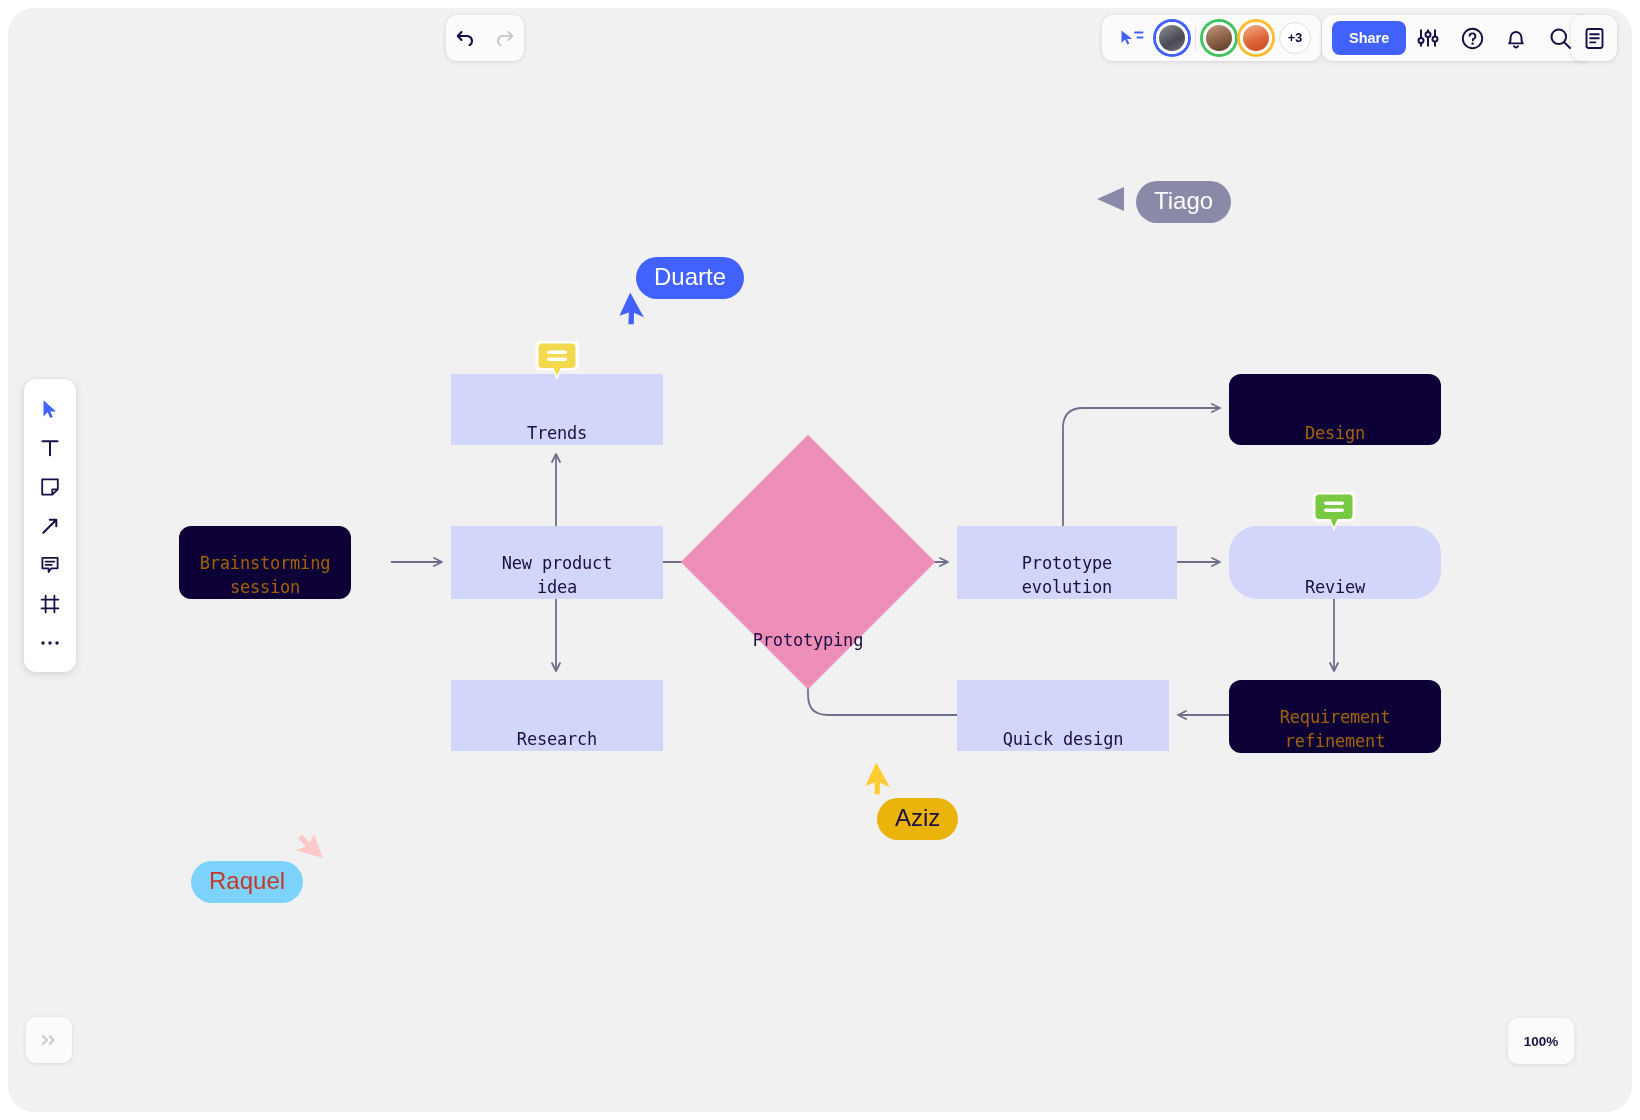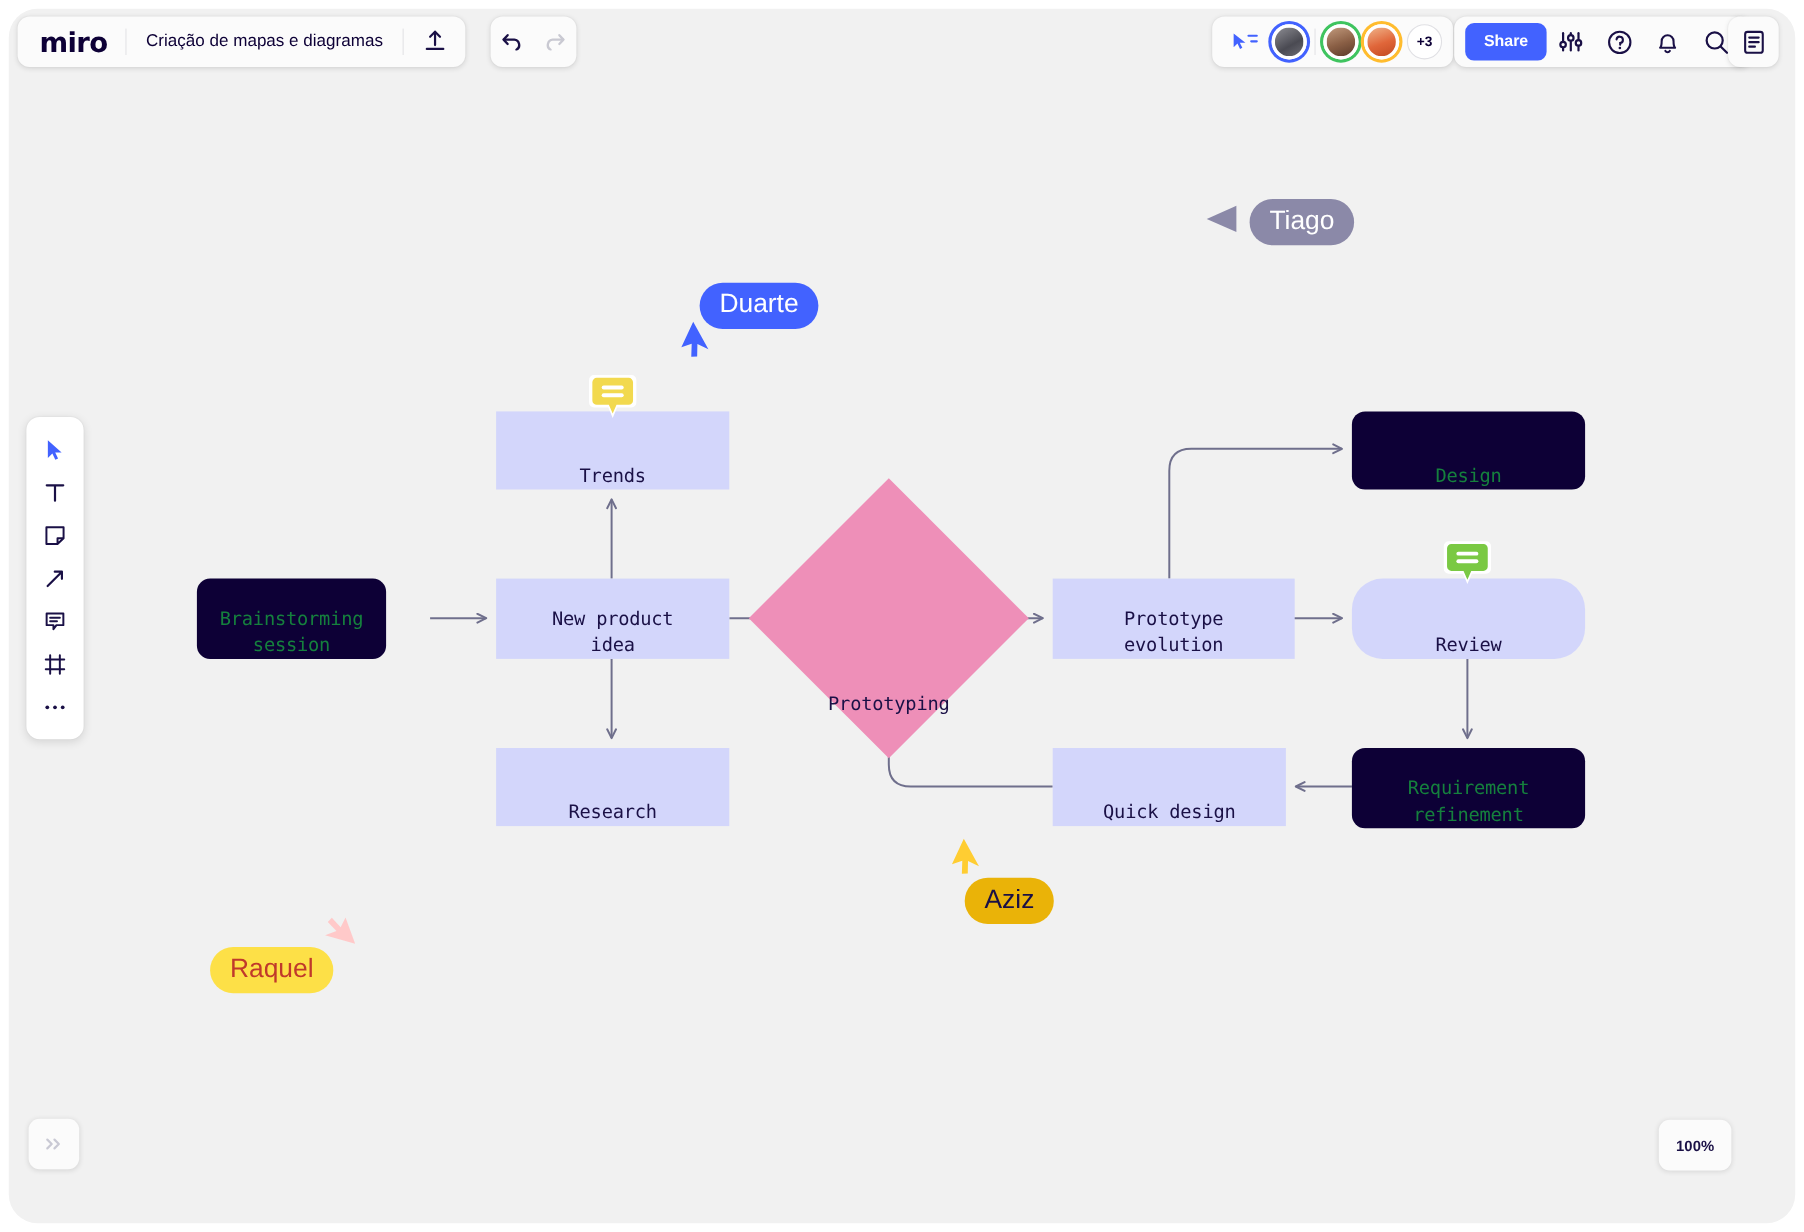--- a/index.html
+++ b/index.html
@@ -138,21 +138,21 @@
     position: absolute;
     display: flex; align-items: flex-end; justify-content: center;
     text-align: center;
     font-family: "DejaVu Sans Mono", monospace;
     font-size: 17px;
     line-height: 1.38;
     letter-spacing: -0.2px;
     white-space: pre-line;
   }
   .n-light { background: #d3d6fb; color: #1a1046; }
-  .n-dark  { background: #0d0036; color: #15803d; border-radius: 12px; }
+  .n-dark  { background: #0d0036; color: #a16207; border-radius: 12px; }
   .n-diamond {
     background: transparent; color: #1a1046;
   }
   .diamond-shape {
     position: absolute; left: 0; top: 0; width: 100%; height: 100%;
     background: #ee8fb8;
     transform: rotate(45deg);
   }
   .n-diamond span { position: relative; z-index: 2; }
 
@@ -250,21 +250,21 @@
             <path d="M31 3 L31 27 L4 15 Z" fill="#8b89a8"></path>
           </svg></div>
         <div class="cursor-label" style="left: 628px; top: 249px; background: rgb(66, 98, 255);">Duarte</div>
         <div class="cursor-arrow" style="left: 611px; top: 287px;"><svg width="32" height="36" viewBox="0 0 32 36" style="transform:rotate(25deg)">
             <path d="M3 1.5 L3 27 L10.2 20.2 L14.8 31 L19.6 28.6 L15 18.2 L26 18.2 Z" fill="#4262ff"></path>
           </svg></div>
         <div class="cursor-label" style="left: 869px; top: 790px; background: #eab308; color: rgb(26, 16, 70);">Aziz</div>
         <div class="cursor-arrow" style="left: 857px; top: 757px;"><svg width="32" height="36" viewBox="0 0 32 36" style="transform:rotate(25deg)">
             <path d="M3 1.5 L3 27 L10.2 20.2 L14.8 31 L19.6 28.6 L15 18.2 L26 18.2 Z" fill="#ffcd32"></path>
           </svg></div>
-        <div class="cursor-label" style="left: 183px; top: 853px; background: #fde047; color: rgb(192, 57, 43);">Raquel</div>
+        <div class="cursor-label" style="left: 183px; top: 853px; background: #7dd3fc; color: rgb(192, 57, 43);">Raquel</div>
         <div class="cursor-arrow" style="left: 281px; top: 821px;"><svg width="32" height="36" viewBox="0 0 32 36" style="transform:rotate(160deg)">
             <path d="M3 1.5 L3 27 L10.2 20.2 L14.8 31 L19.6 28.6 L15 18.2 L26 18.2 Z" fill="#ffc9c9"></path>
           </svg></div>
       </div>
 
     <div id="rail">
       <div class="rail-btn">
         <svg width="17" height="20" viewBox="0 0 17 20" aria-hidden="true">
           <path d="M1.5 1.2 L1.5 17.4 L5.6 13.3 L8.3 19 L10.8 17.8 L8.2 12.4 L14 12.4 Z" fill="#4262ff"></path>
         </svg>
@@ -308,33 +308,20 @@
       <svg width="18" height="14" viewBox="0 0 18 14" aria-hidden="true">
         <path d="M3 3 L7 7 L3 11 M9.5 3 L13.5 7 L9.5 11" stroke="#c9c9d4" stroke-width="2" fill="none" stroke-linecap="round" stroke-linejoin="round"></path>
       </svg>
     </div>
 
     <div id="zoom-widget">
       <span>100%</span>
     </div>
   </div>
 
-  <div class="bar" id="bar-left">
-    <div class="miro-logo">miro</div>
-    <div class="vsep"></div>
-    <div class="board-title">Criação de mapas e diagramas</div>
-    <div class="vsep"></div>
-    <div class="icon-btn" style="width:56px">
-      <svg width="21" height="22" viewBox="0 0 21 22" aria-hidden="true">
-        <path d="M10.5 2 L10.5 14" stroke="#1a1046" stroke-width="2" stroke-linecap="round"></path>
-        <path d="M6 6.4 L10.5 1.9 L15 6.4" stroke="#1a1046" stroke-width="2" fill="none" stroke-linecap="round" stroke-linejoin="round"></path>
-        <path d="M3 17.5 H18" stroke="#1a1046" stroke-width="2" stroke-linecap="round"></path>
-      </svg>
-    </div>
-  </div>
 
   <div class="bar" id="bar-undo">
     <div class="icon-btn" style="width:38px">
       <svg width="20" height="16" viewBox="0 0 20 16" aria-hidden="true">
         <path d="M5.5 2 L1.8 6 L5.5 10" stroke="#1a1046" stroke-width="2.1" fill="none" stroke-linecap="round" stroke-linejoin="round"></path>
         <path d="M2 6 H11.5 A5 5 0 0 1 13.5 15.3" stroke="#1a1046" stroke-width="2.1" fill="none" stroke-linecap="round"></path>
       </svg>
     </div>
     <div class="icon-btn" style="width:38px">
       <svg width="20" height="16" viewBox="0 0 20 16" aria-hidden="true">

